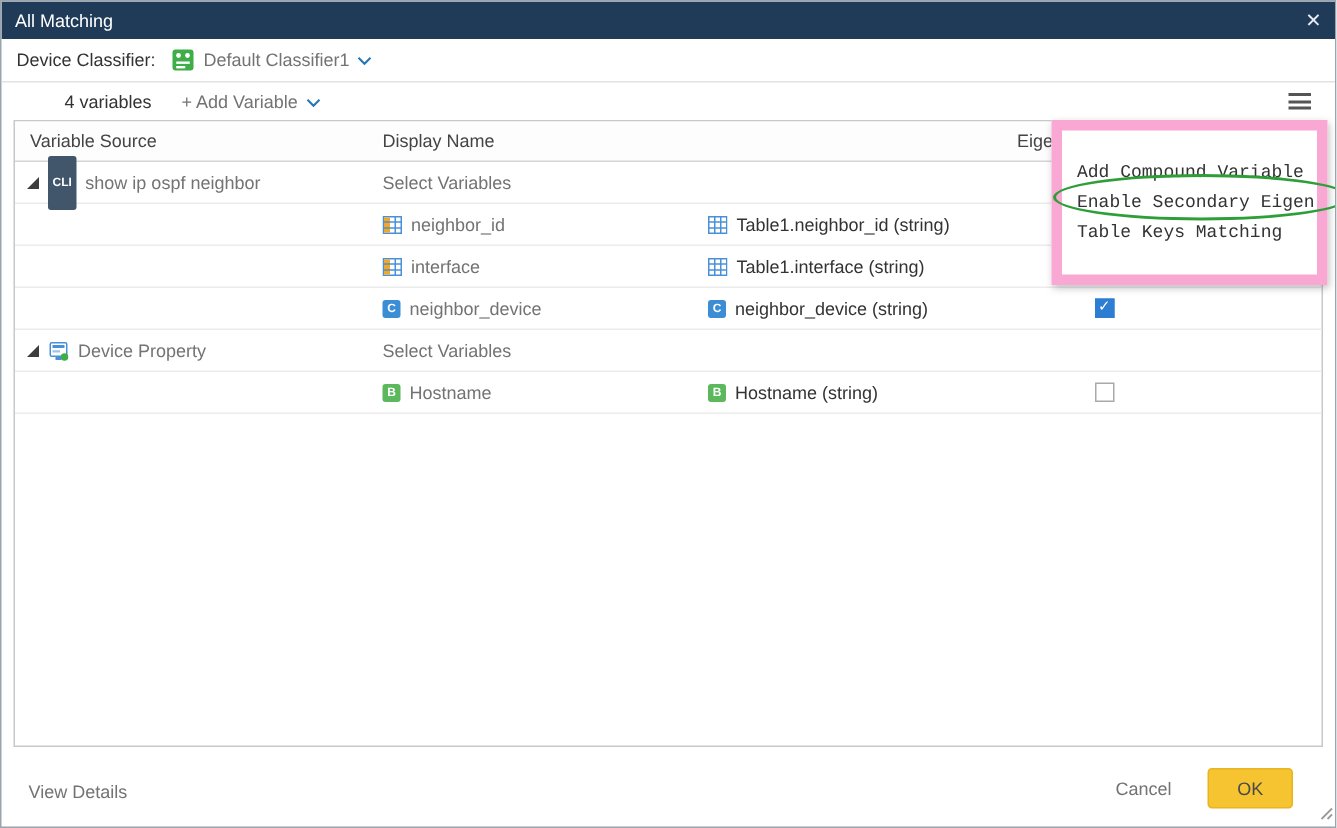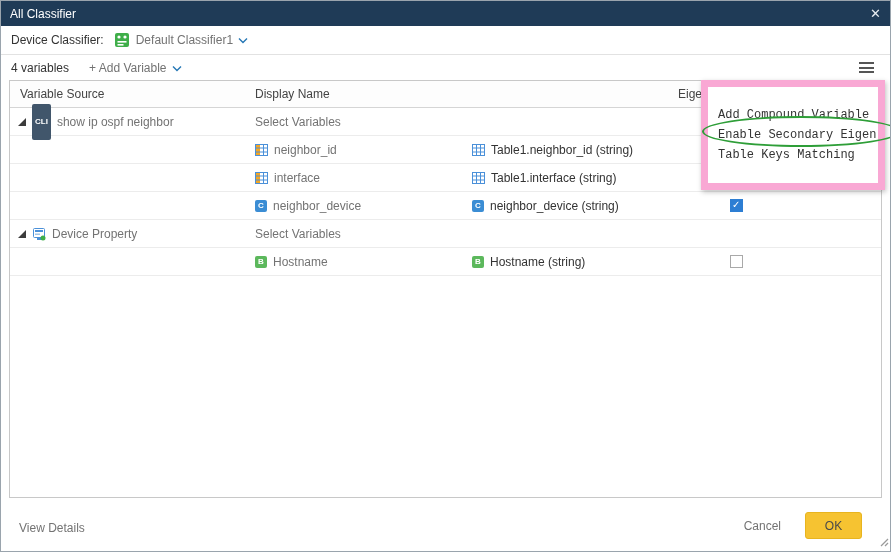--- a/index.html
+++ b/index.html
@@ -15,21 +15,21 @@
   .close-btn{margin-left:auto;color:#e8edf2;font-size:13px;line-height:13px;cursor:pointer;}
   
   .classifier-row{position:absolute;top:25px;left:0;right:0;height:28px;display:flex;align-items:center;padding-left:10px;}
   .classifier-label{color:#333;}
   .classifier-icon{display:inline-flex;margin:0 6px 0 10px;}
   .link{color:#737373;text-decoration:none;cursor:pointer;}
   .chev{display:inline-block;margin-left:5px;}
   
   .divider{position:absolute;top:53px;left:0;right:0;border-top:1px solid #e2e2e2;}
   .toolbar{position:absolute;top:54px;left:10px;right:10px;height:25px;display:flex;align-items:center;}
-  .var-count{color:#333;}
+  .var-count{color:#333;margin-left:32px;}
   .add-variable{margin-left:20px;display:inline-flex;align-items:center;}
   .hamburger{margin-left:auto;width:15px;height:11px;display:flex;flex-direction:column;justify-content:space-between;cursor:pointer;margin-right:6px;}
   .hamburger span{display:block;height:2px;background:#555;}
   
   .table{position:absolute;left:8px;right:8px;top:79px;height:418px;border:1px solid #c8c8c8;background:#fff;box-sizing:border-box;}
   .thead{position:relative;height:26px;border-bottom:1px solid #d5d5d5;background:#fdfdfd;}
   .th{position:absolute;top:0;line-height:26px;color:#444;}
   .th-source{left:10px;} .th-display{left:245px;} .th-name{left:462px;} .th-eigen{left:668px;}
   .row{position:relative;height:27px;border-bottom:1px solid #ececec;}
   .cell{position:absolute;top:0;height:27px;display:flex;align-items:center;}
@@ -57,21 +57,21 @@
   .ok-button{width:55px;height:25px;background:#f6c331;border:1px solid #e8b41f;border-radius:3px;
     color:#4a4a4a;font-size:12px;display:flex;align-items:center;justify-content:center;cursor:pointer;}
   .grip{position:absolute;right:1px;bottom:1px;}
 </style>
 </head>
 <body>
 
 <div class="stage">
 
   <div class="titlebar">
-    <span class="title">All Classifier</span>
+    <span class="title">All Matching</span>
     <span class="close-btn">✕</span>
   </div>
 
   <div class="classifier-row">
     <span class="classifier-label">Device Classifier:</span>
     <span class="classifier-icon">
       <svg width="16" height="16" viewBox="0 0 16 16">
         <rect x="1" y="1" width="14" height="14" rx="2" fill="#3fae49"></rect>
         <circle cx="5" cy="5" r="1.6" fill="#fff"></circle>
         <circle cx="11" cy="5" r="1.6" fill="#fff"></circle>

